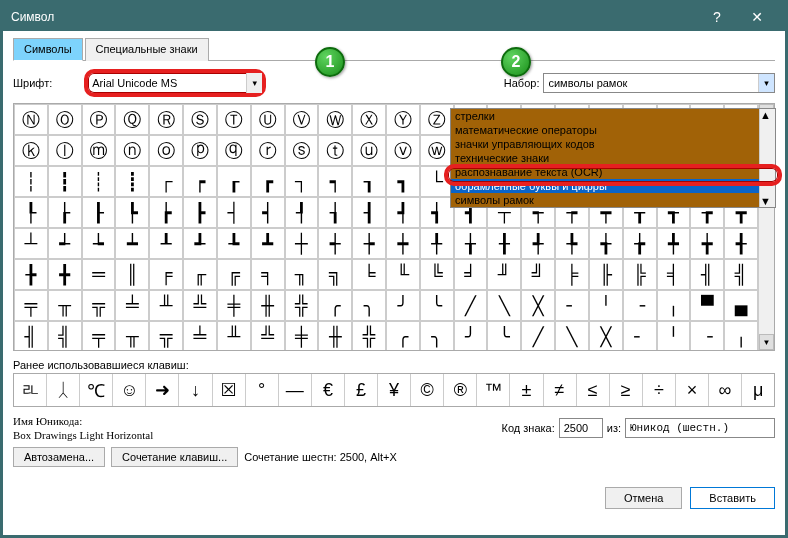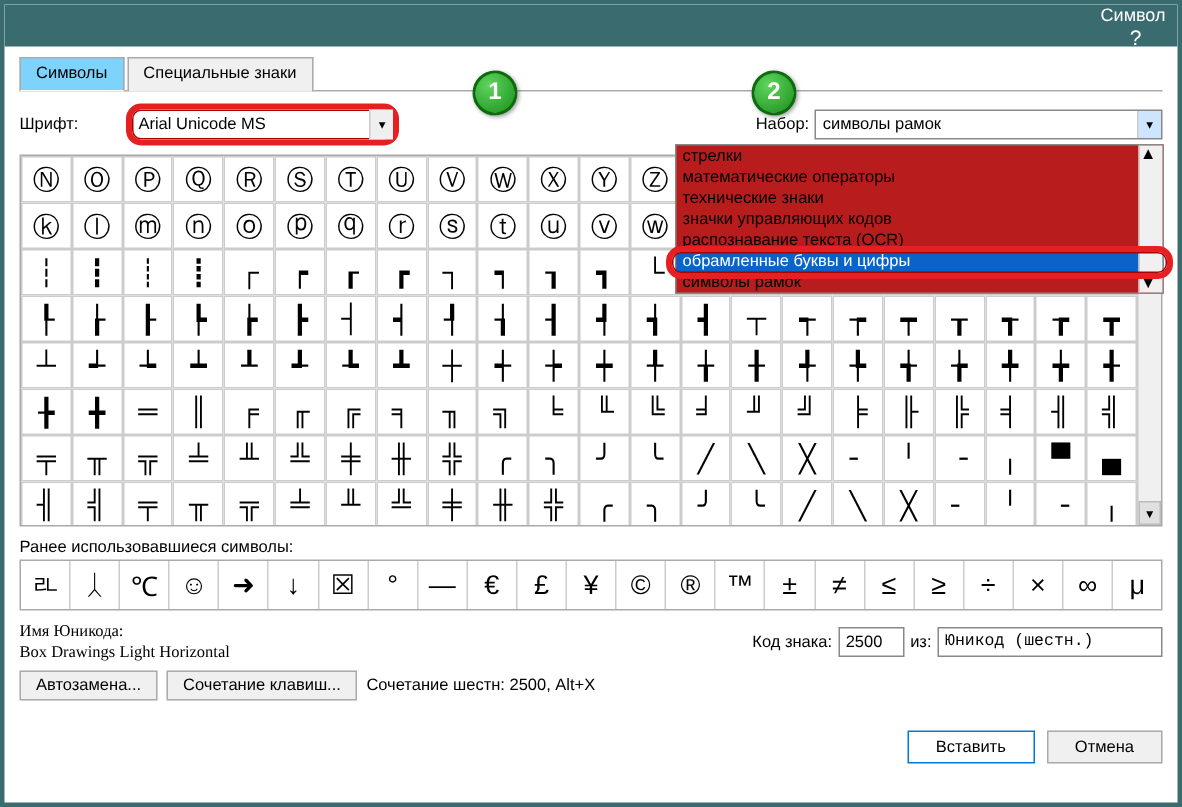--- a/index.html
+++ b/index.html
@@ -1,37 +1,37 @@
 <!DOCTYPE html>
 <html><head>
 <meta charset="utf-8">
 <style>
   * { box-sizing: border-box; margin: 0; padding: 0; }
   body { font-family: "Segoe UI", Tahoma, sans-serif; font-size: 11px; background: #fff; width: 788px; height: 538px; overflow: hidden; border: 3px solid #3a6b6f; }
-  .titlebar { background: #3a6b6f; color: #fff; height: 28px; display: flex; align-items: flex-end; padding: 0 8px; flex-direction: column; }
+  .titlebar { background: #3a6b6f; color: #fff; height: 28px; display: flex; align-items: center; padding: 0 8px; }
   .titlebar .title { flex: 1; font-size: 12px; }
   .titlebar .tbtn { width: 40px; height: 28px; display: flex; align-items: center; justify-content: center; cursor: pointer; font-size: 14px; }
   .content { padding: 6px 10px 10px 10px; }
   .tabs { display: flex; border-bottom: 1px solid #aaa; margin-bottom: 8px; }
   .tab { padding: 4px 10px 5px 10px; border: 1px solid #aaa; border-bottom: none; margin-right: 2px; background: #f0f0f0; cursor: pointer; position: relative; top: 1px; }
   .tab.active { background: #7dd3fc; border-bottom: 1px solid #fff; }
   .row { display: flex; align-items: center; margin-bottom: 6px; gap: 4px; }
   .label { white-space: nowrap; }
   .combo { flex: 1; display: flex; border: 1px solid #888; background: #fff; height: 20px; }
   .combo input { flex: 1; border: none; padding: 0 4px; font: inherit; outline: none; background: transparent; }
   .combo .arrow { width: 16px; border-left: 1px solid #ccc; display: flex; align-items: center; justify-content: center; background: #efefef; cursor: pointer; font-size: 9px; }
   .highlight-red { border: 4px solid #e62020; border-radius: 10px; box-shadow: 0 0 0 1px #a00 inset; }
   .font-combo-wrap { position: relative; padding-left: 28px; }
   .badge { position: absolute; width: 30px; height: 30px; border-radius: 50%; background: radial-gradient(circle at 35% 30%, #5fd45f, #1a8f1a); color: #fff; font-weight: bold; font-size: 16px; display: flex; align-items: center; justify-content: center; border: 2px solid #0d6b0d; box-shadow: 1px 1px 3px rgba(0,0,0,.4); z-index: 50; }
   .grid-wrap { border: 1px solid #aaa; position: relative; height: 248px; overflow: hidden; }
   .grid { display: grid; grid-template-columns: repeat(22, 1fr); }
   .cell { border: 1px solid #ccc; height: 31px; display: flex; align-items: center; justify-content: center; font-size: 18px; font-family: "Arial Unicode MS", Arial, sans-serif; cursor: pointer; background: #fff; }
   .grid-scroll { position: absolute; right: 0; top: 0; bottom: 0; width: 16px; background: #f0f0f0; border-left: 1px solid #ccc; }
   .grid-scroll .sbtn { height: 16px; background: #e0e0e0; border: 1px solid #bbb; display: flex; align-items: center; justify-content: center; font-size: 8px; }
-  .dropdown-panel { position: absolute; right: 12px; top: 96px; width: 326px; background: #b91c1c; border: 1px solid #888; z-index: 40; }
+  .dropdown-panel { position: absolute; right: 12px; top: 108px; width: 326px; background: #a16207; border: 1px solid #888; z-index: 40; }
   .dropdown-panel .opt { padding: 1px 4px; cursor: pointer; white-space: nowrap; overflow: hidden; }
   .dropdown-panel .opt.sel { background: #0a64c8; color: #fff; }
   .dropdown-hl { position: absolute; right: 6px; top: 164px; width: 338px; height: 22px; z-index: 45; pointer-events: none; }
   .dropdown-scroll { position: absolute; right: 0; top: 0; bottom: 0; width: 16px; background: #f0f0f0; border-left: 1px solid #ccc; }
   .recent-row { display: flex; border: 1px solid #aaa; margin-top: 2px; margin-bottom: 8px; }
   .recent-row .rcell { flex: 1; border-right: 1px solid #ccc; height: 32px; display: flex; align-items: center; justify-content: center; font-size: 18px; cursor: pointer; }
   .recent-row .rcell:last-child { border-right: none; }
   .bottom-row { display: flex; align-items: center; gap: 6px; margin-top: 4px; }
   .btn { background: #f0f0f0; border: 1px solid #aaa; padding: 3px 10px; cursor: pointer; font: inherit; }
   .primary { background: #fff; border: 1px solid #0078d7; }
@@ -253,33 +253,33 @@
       </div>
     <div class="grid-scroll">
       <div class="sbtn">▲</div>
       <div style="position:absolute; bottom:0; left:0; right:0;" class="sbtn">▼</div>
     </div>
   </div>
 
   <div class="dropdown-panel" id="set-dropdown">
     <div class="opt">стрелки</div>
       <div class="opt">математические операторы</div>
+      <div class="opt">значки управляющих кодов</div>
       <div class="opt">технические знаки</div>
-      <div class="opt">значки управляющих кодов</div>
       <div class="opt">распознавание текста (OCR)</div>
       <div class="opt sel">обрамленные буквы и цифры</div>
       <div class="opt">символы рамок</div>
       <div class="dropdown-scroll">
       <div class="sbtn">▲</div>
       <div style="position:absolute; bottom:0; left:0; right:0;" class="sbtn">▼</div>
     </div>
   </div>
   <div class="dropdown-hl highlight-red"></div>
 
-  <div style="margin-top:8px;" class="label">Ранее использовавшиеся символы:</div>
+  <div style="margin-top:8px;" class="label">Ранее использовавшиеся клавиш:</div>
   <div class="recent-row" id="recent-row">
       <div class="rcell">ᄘ</div>
       <div class="rcell">ᛸ</div>
       <div class="rcell">℃</div>
       <div class="rcell">☺</div>
       <div class="rcell">➜</div>
       <div class="rcell">↓</div>
       <div class="rcell">☒</div>
       <div class="rcell">°</div>
       <div class="rcell">—</div>
@@ -313,16 +313,16 @@
     </div>
   </div>
 
   <div class="bottom-row">
     <button class="btn">Автозамена...</button>
     <button class="btn">Сочетание клавиш...</button>
     <span>Сочетание шестн: 2500, Alt+X</span>
   </div>
 
   <div class="footer">
+    <button class="btn" style="padding:4px 18px;">Отмена</button>
     <button class="btn primary" style="padding:4px 18px;">Вставить</button>
-    <button class="btn" style="padding:4px 18px;">Отмена</button>
   </div>
 </div>
 
 </body></html>

